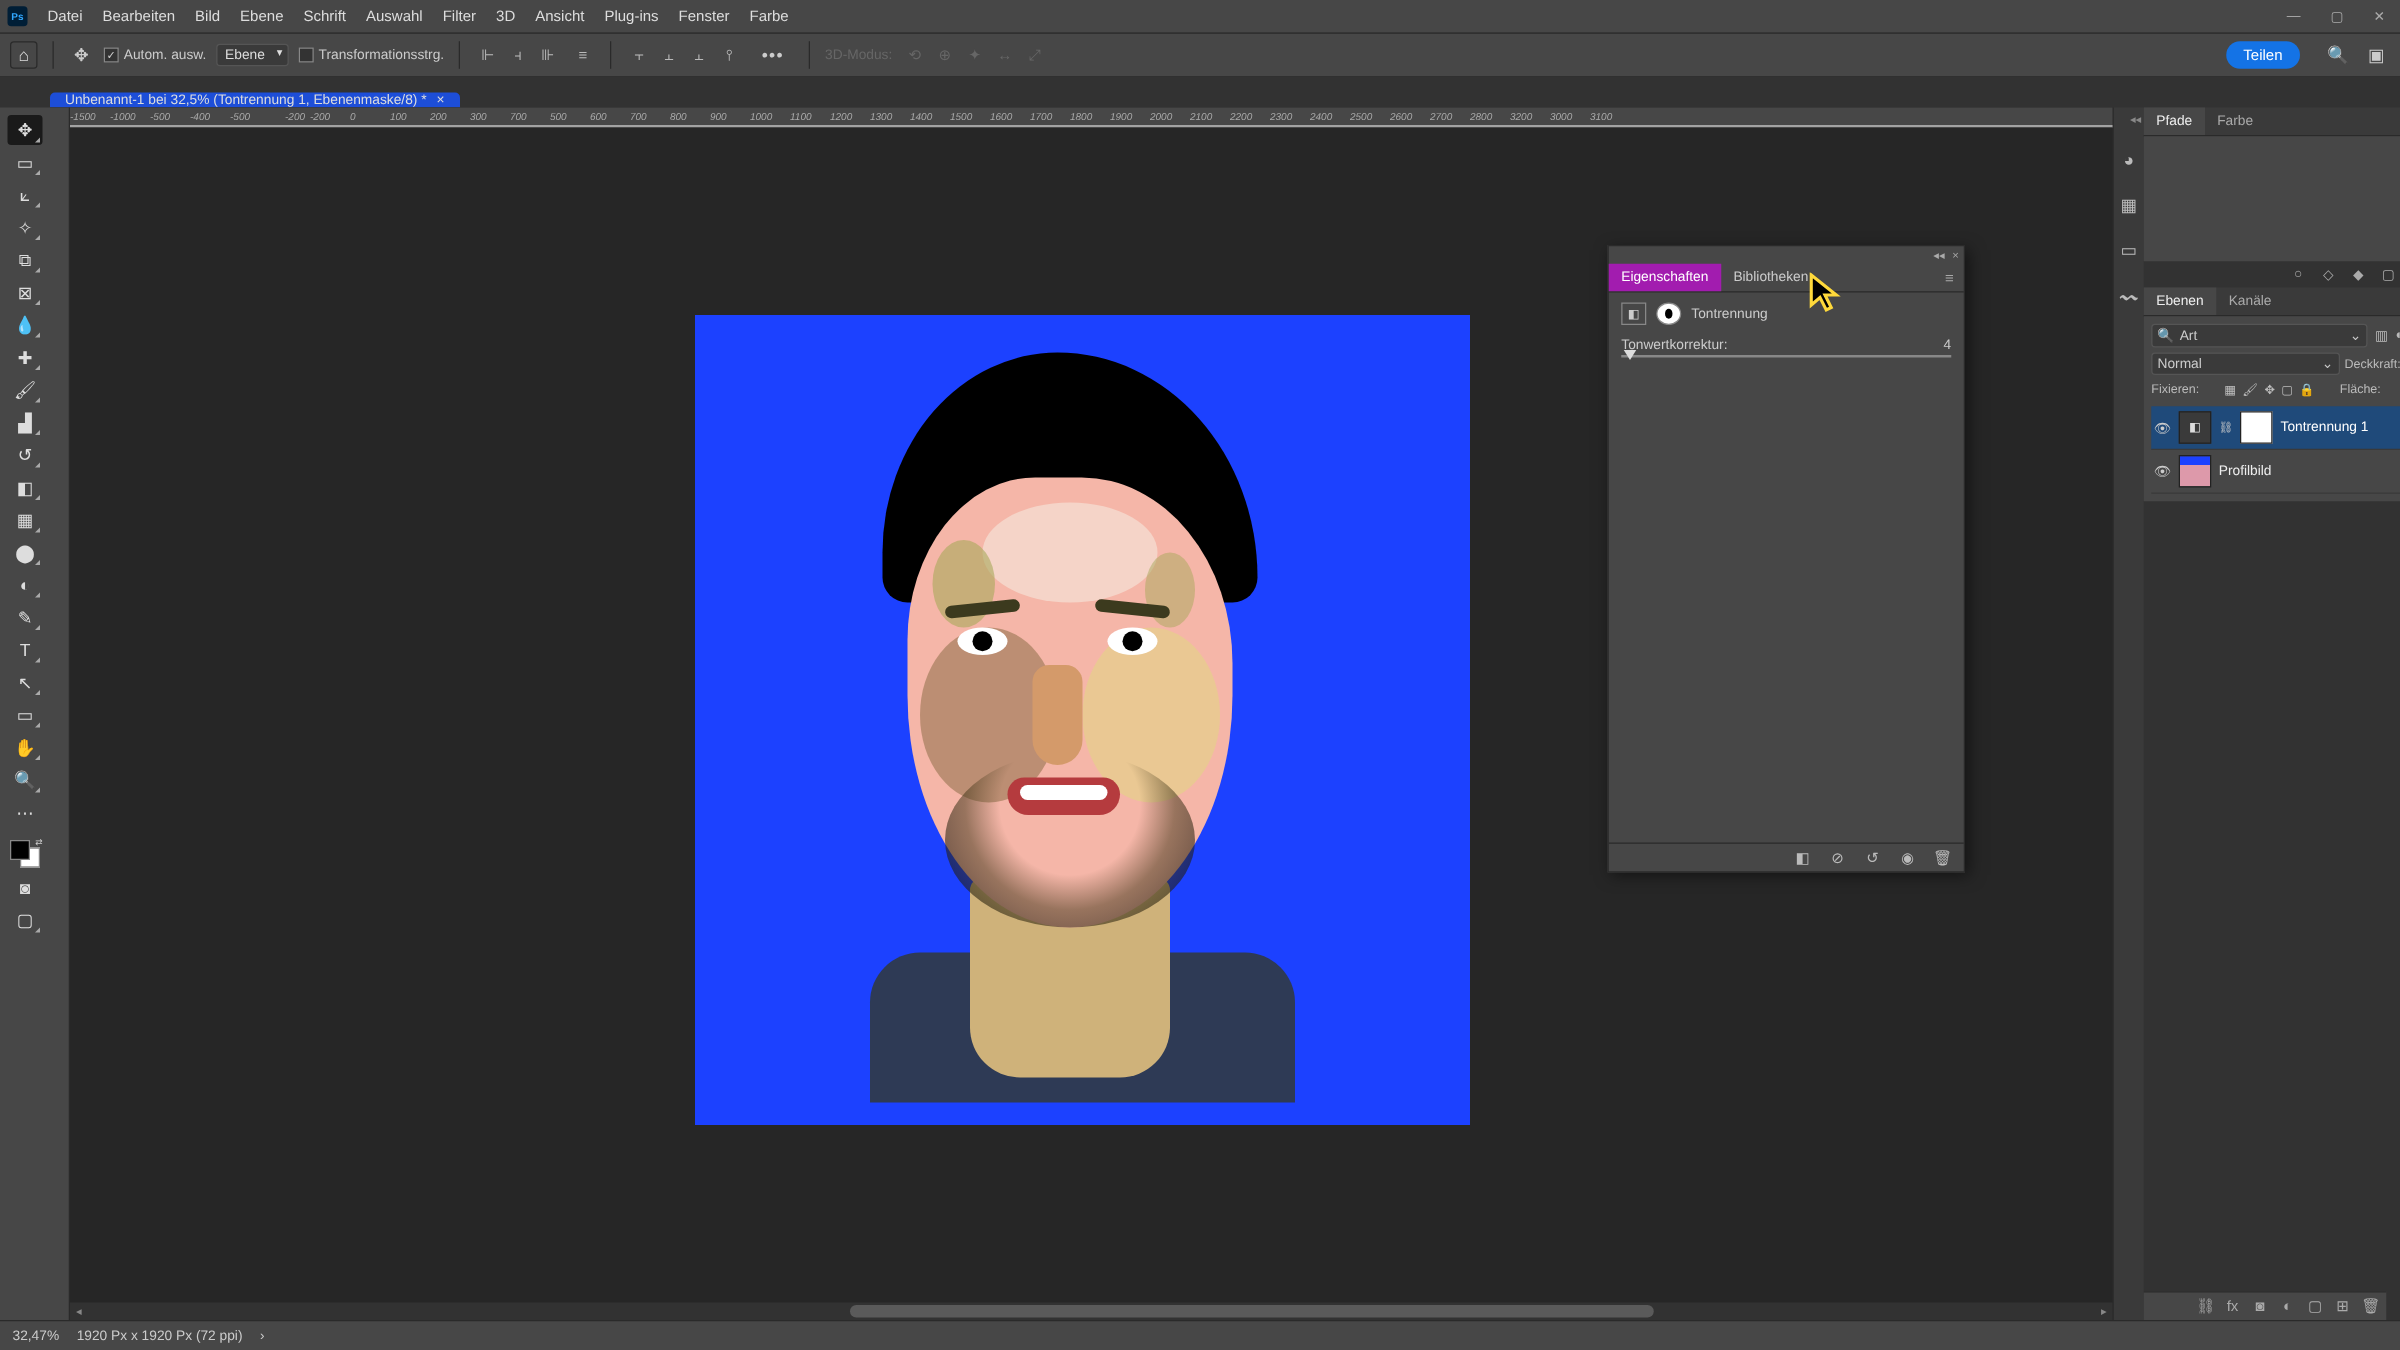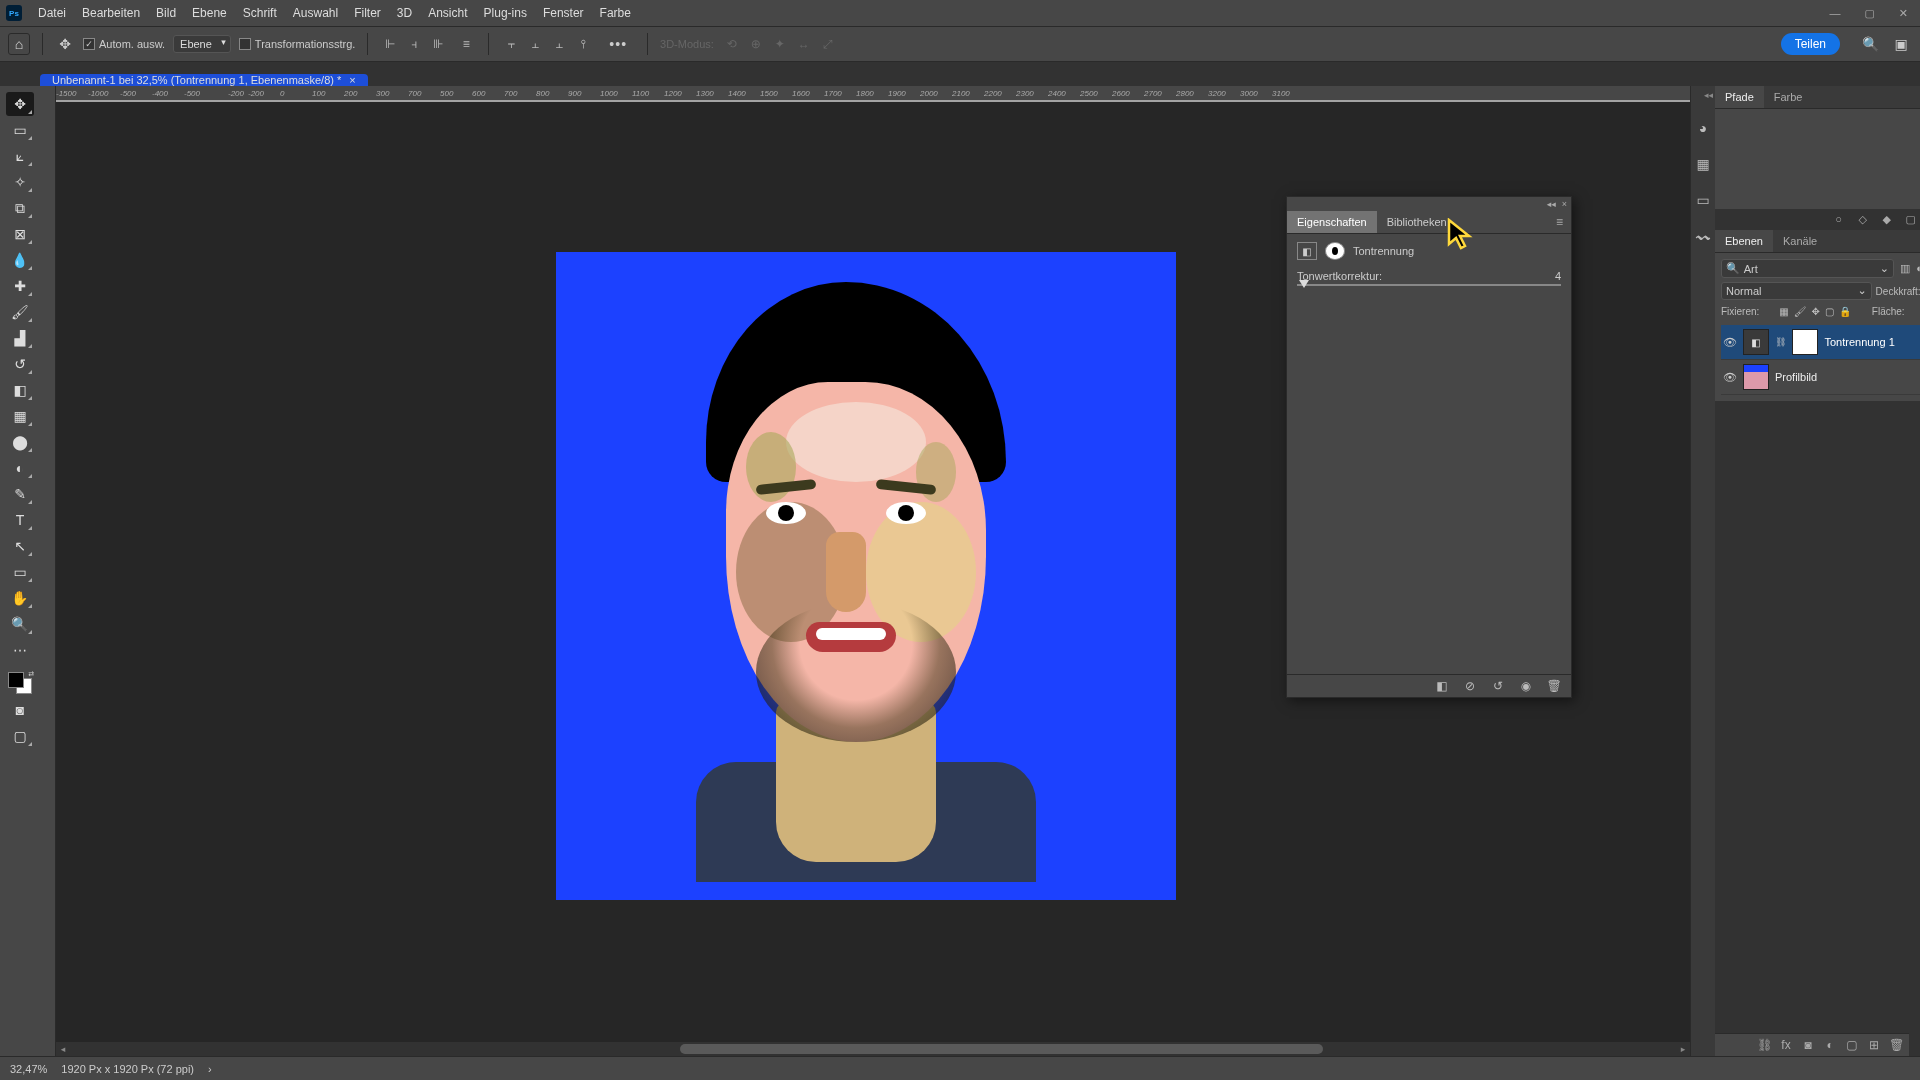--- a/index.html
+++ b/index.html
@@ -70,21 +70,21 @@
 .forehead-hi { position:absolute; left:130px; top:120px; width:140px; height:80px; background:#f5d4c8; border-radius:50%; }
 .green1 { position:absolute; left:90px; top:150px; width:50px; height:70px; background:#a8a85a; border-radius:50%; opacity:.6; }
 .green2 { position:absolute; left:260px; top:160px; width:40px; height:60px; background:#a8a85a; border-radius:50%; opacity:.5; }
 .collar { position:absolute; left:40px; bottom:0; width:340px; height:120px; background:#2e3a55; border-radius:40px 40px 0 0; }
 
 
 .float-panel { position:absolute; left:1246px; top:110px; width:286px; background:#474747; box-shadow:3px 3px 12px rgba(0,0,0,.5); border:1px solid #2a2a2a; }
 .float-header { height:14px; display:flex; justify-content:flex-end; align-items:center; padding:0 4px; gap:6px; font-size:9px; color:#aaa; }
 .float-tabs { display:flex; border-bottom:1px solid #2a2a2a; align-items:center; padding-right:4px; }
 .float-tab { padding:5px 10px; font-size:11px; color:#ccc; }
-.float-tab.active { background:#737373; color:#fff; }
+.float-tab.active { background:#a21caf; color:#fff; }
 .float-menu { margin-left:auto; color:#aaa; font-size:12px; padding:0 4px; }
 .float-body { padding:8px 10px; }
 .adj-row { display:flex; align-items:center; gap:8px; margin-bottom:10px; }
 .adj-ico { width:20px; height:18px; border:1px solid #888; display:flex; align-items:center; justify-content:center; font-size:10px; }
 .mask-ico { width:20px; height:18px; background:#fff; border:1px solid #888; border-radius:50%; position:relative; }
 .mask-ico::after { content:""; position:absolute; left:6px; top:4px; width:6px; height:8px; background:#000; border-radius:50%; }
 .prop-label { font-size:11px; color:#ccc; }
 .slider-row { display:flex; justify-content:space-between; font-size:11px; color:#ccc; margin-bottom:2px; }
 .slider-track { height:2px; background:#888; position:relative; }
 .slider-knob { position:absolute; left:2px; top:-4px; width:0; height:0; border-left:5px solid transparent; border-right:5px solid transparent; border-top:8px solid #ddd; }

